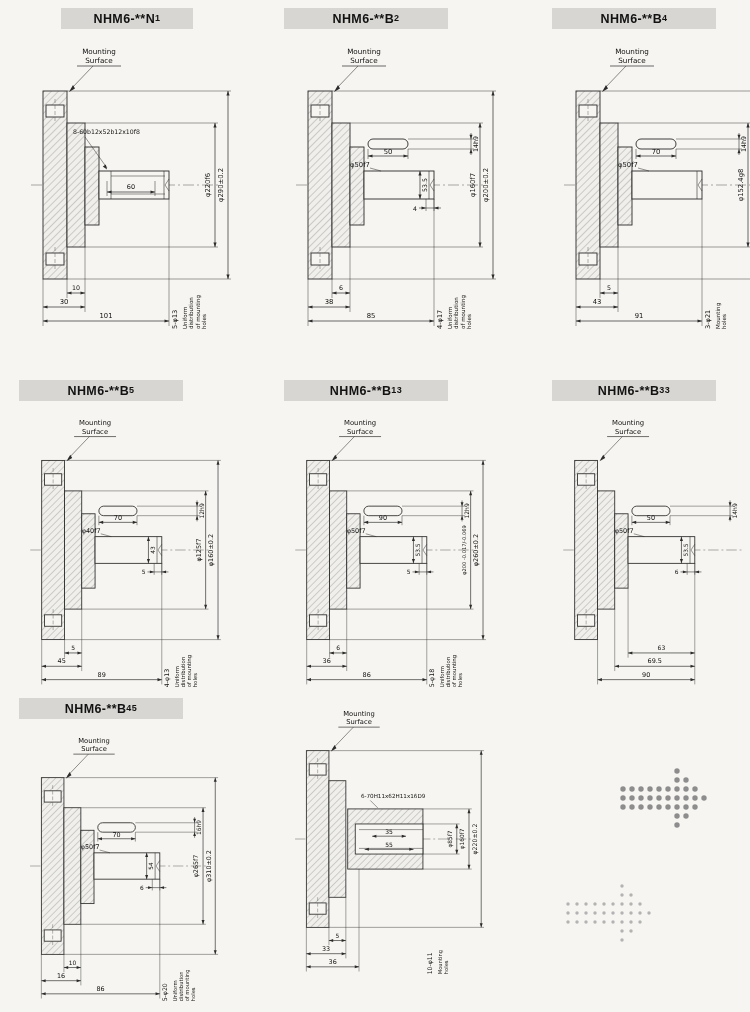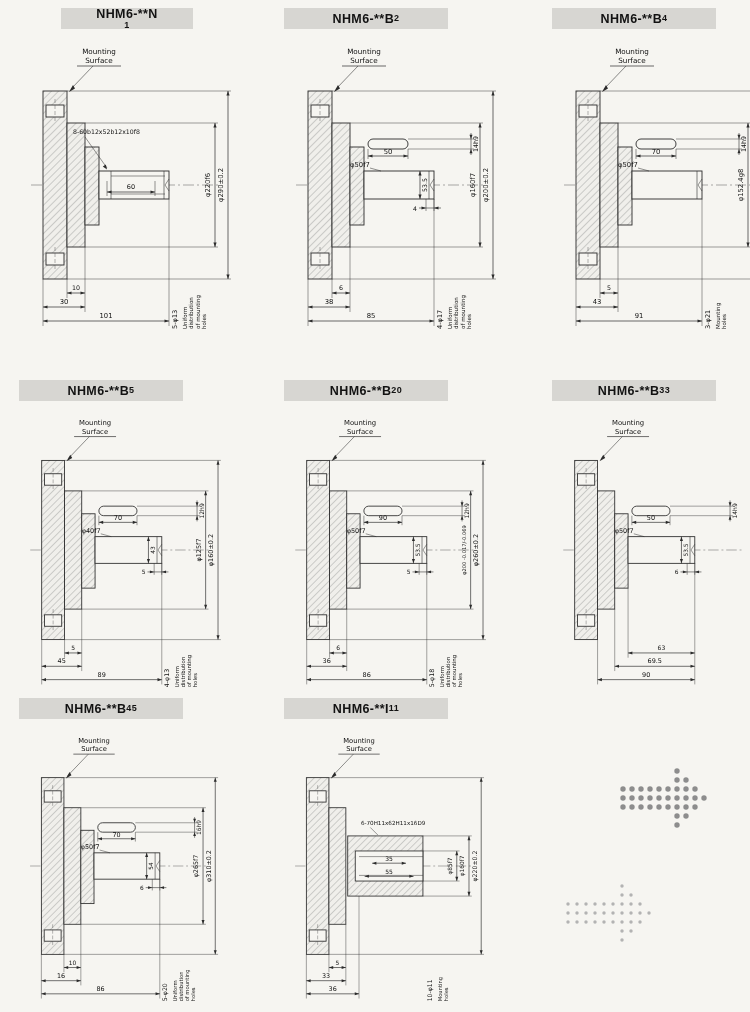--- a/index.html
+++ b/index.html
@@ -3,21 +3,21 @@
 <meta charset="utf-8">
 <style>
   html,body{margin:0;padding:0;}
   .page{position:relative;width:750px;height:1012px;background:#f6f5f1;
         font-family:"Liberation Sans",sans-serif;overflow:hidden;}
   .panel{position:absolute;}
   .titlebar{background:#d7d6d2;height:21px;width:164px;margin:0 0 6px 4px;
             display:flex;align-items:center;justify-content:center;
             font-size:12.5px;font-weight:bold;color:#121212;letter-spacing:.4px;}
   .titlebar sub{font-size:9px;line-height:1;}
-  .tb-indent{margin-left:46px;width:132px;flex-direction:column;}
+  .tb-indent{margin-left:46px;width:132px;}
   .drawing{display:block;}
   .h300{width:235px;height:300px;}
   .h286{width:224px;height:286px;}
   .h282{width:221px;height:282px;}
   .deco{position:absolute;left:518px;top:728px;}
 </style>
 </head>
 <body>
 
 <div class="page">
@@ -361,21 +361,21 @@
           <text x="178.4" y="294" font-size="5.6" fill="#111" text-anchor="start" font-family="&quot;DejaVu Sans&quot;,sans-serif" transform="rotate(-90 178.4 294)">distribution</text>
           <text x="184.8" y="294" font-size="5.6" fill="#111" text-anchor="start" font-family="&quot;DejaVu Sans&quot;,sans-serif" transform="rotate(-90 184.8 294)">of mounting</text>
           <text x="191.2" y="294" font-size="5.6" fill="#111" text-anchor="start" font-family="&quot;DejaVu Sans&quot;,sans-serif" transform="rotate(-90 191.2 294)">holes</text>
         </g>
       </svg>
   </div>
 
   <div class="panel" style="left:280px;top:380px">
     <div class="titlebar">
         <span>NHM6-**B</span>
-        <sub>20</sub>
+        <sub>13</sub>
       </div>
     <svg id="svg4" class="drawing h286" viewBox="0 0 235 300">
         <defs>
           <pattern id="hp4" width="5" height="5" patternUnits="userSpaceOnUse" patternTransform="rotate(45)">
             <rect x="0" y="0" width="5" height="5" fill="#f0efeb"></rect>
             <line x1="0" y1="0" x2="0" y2="5" stroke="#6e6e6e" stroke-width="0.6"></line>
           </pattern>
         </defs>
         <g>
           <line x1="16" y1="150" x2="204" y2="150" stroke="#555" stroke-width="0.5" stroke-dasharray="11 3 2 3"></line>
@@ -618,24 +618,20 @@
           <text x="162" y="294" font-size="6.6" fill="#111" text-anchor="start" font-family="&quot;DejaVu Sans&quot;,sans-serif" transform="rotate(-90 162 294)">5-φ20</text>
           <text x="172" y="294" font-size="5.6" fill="#111" text-anchor="start" font-family="&quot;DejaVu Sans&quot;,sans-serif" transform="rotate(-90 172 294)">Uniform</text>
           <text x="178.4" y="294" font-size="5.6" fill="#111" text-anchor="start" font-family="&quot;DejaVu Sans&quot;,sans-serif" transform="rotate(-90 178.4 294)">distribution</text>
           <text x="184.8" y="294" font-size="5.6" fill="#111" text-anchor="start" font-family="&quot;DejaVu Sans&quot;,sans-serif" transform="rotate(-90 184.8 294)">of mounting</text>
           <text x="191.2" y="294" font-size="5.6" fill="#111" text-anchor="start" font-family="&quot;DejaVu Sans&quot;,sans-serif" transform="rotate(-90 191.2 294)">holes</text>
         </g>
       </svg>
   </div>
 
   <div class="panel" style="left:280px;top:698px">
-    <div class="titlebar">
-        <span>NHM6-**I</span>
-        <sub>11</sub>
-      </div>
     <svg id="svg7" class="drawing h282" viewBox="0 0 235 300">
         <defs>
           <pattern id="hp7" width="5" height="5" patternUnits="userSpaceOnUse" patternTransform="rotate(45)">
             <rect x="0" y="0" width="5" height="5" fill="#f0efeb"></rect>
             <line x1="0" y1="0" x2="0" y2="5" stroke="#6e6e6e" stroke-width="0.6"></line>
           </pattern>
         </defs>
         <g>
           <line x1="16" y1="150" x2="204" y2="150" stroke="#555" stroke-width="0.5" stroke-dasharray="11 3 2 3"></line>
           <rect x="28" y="56" width="24" height="188" fill="url(#hp7)" stroke="#2b2b2b" stroke-width="0.9"></rect>

